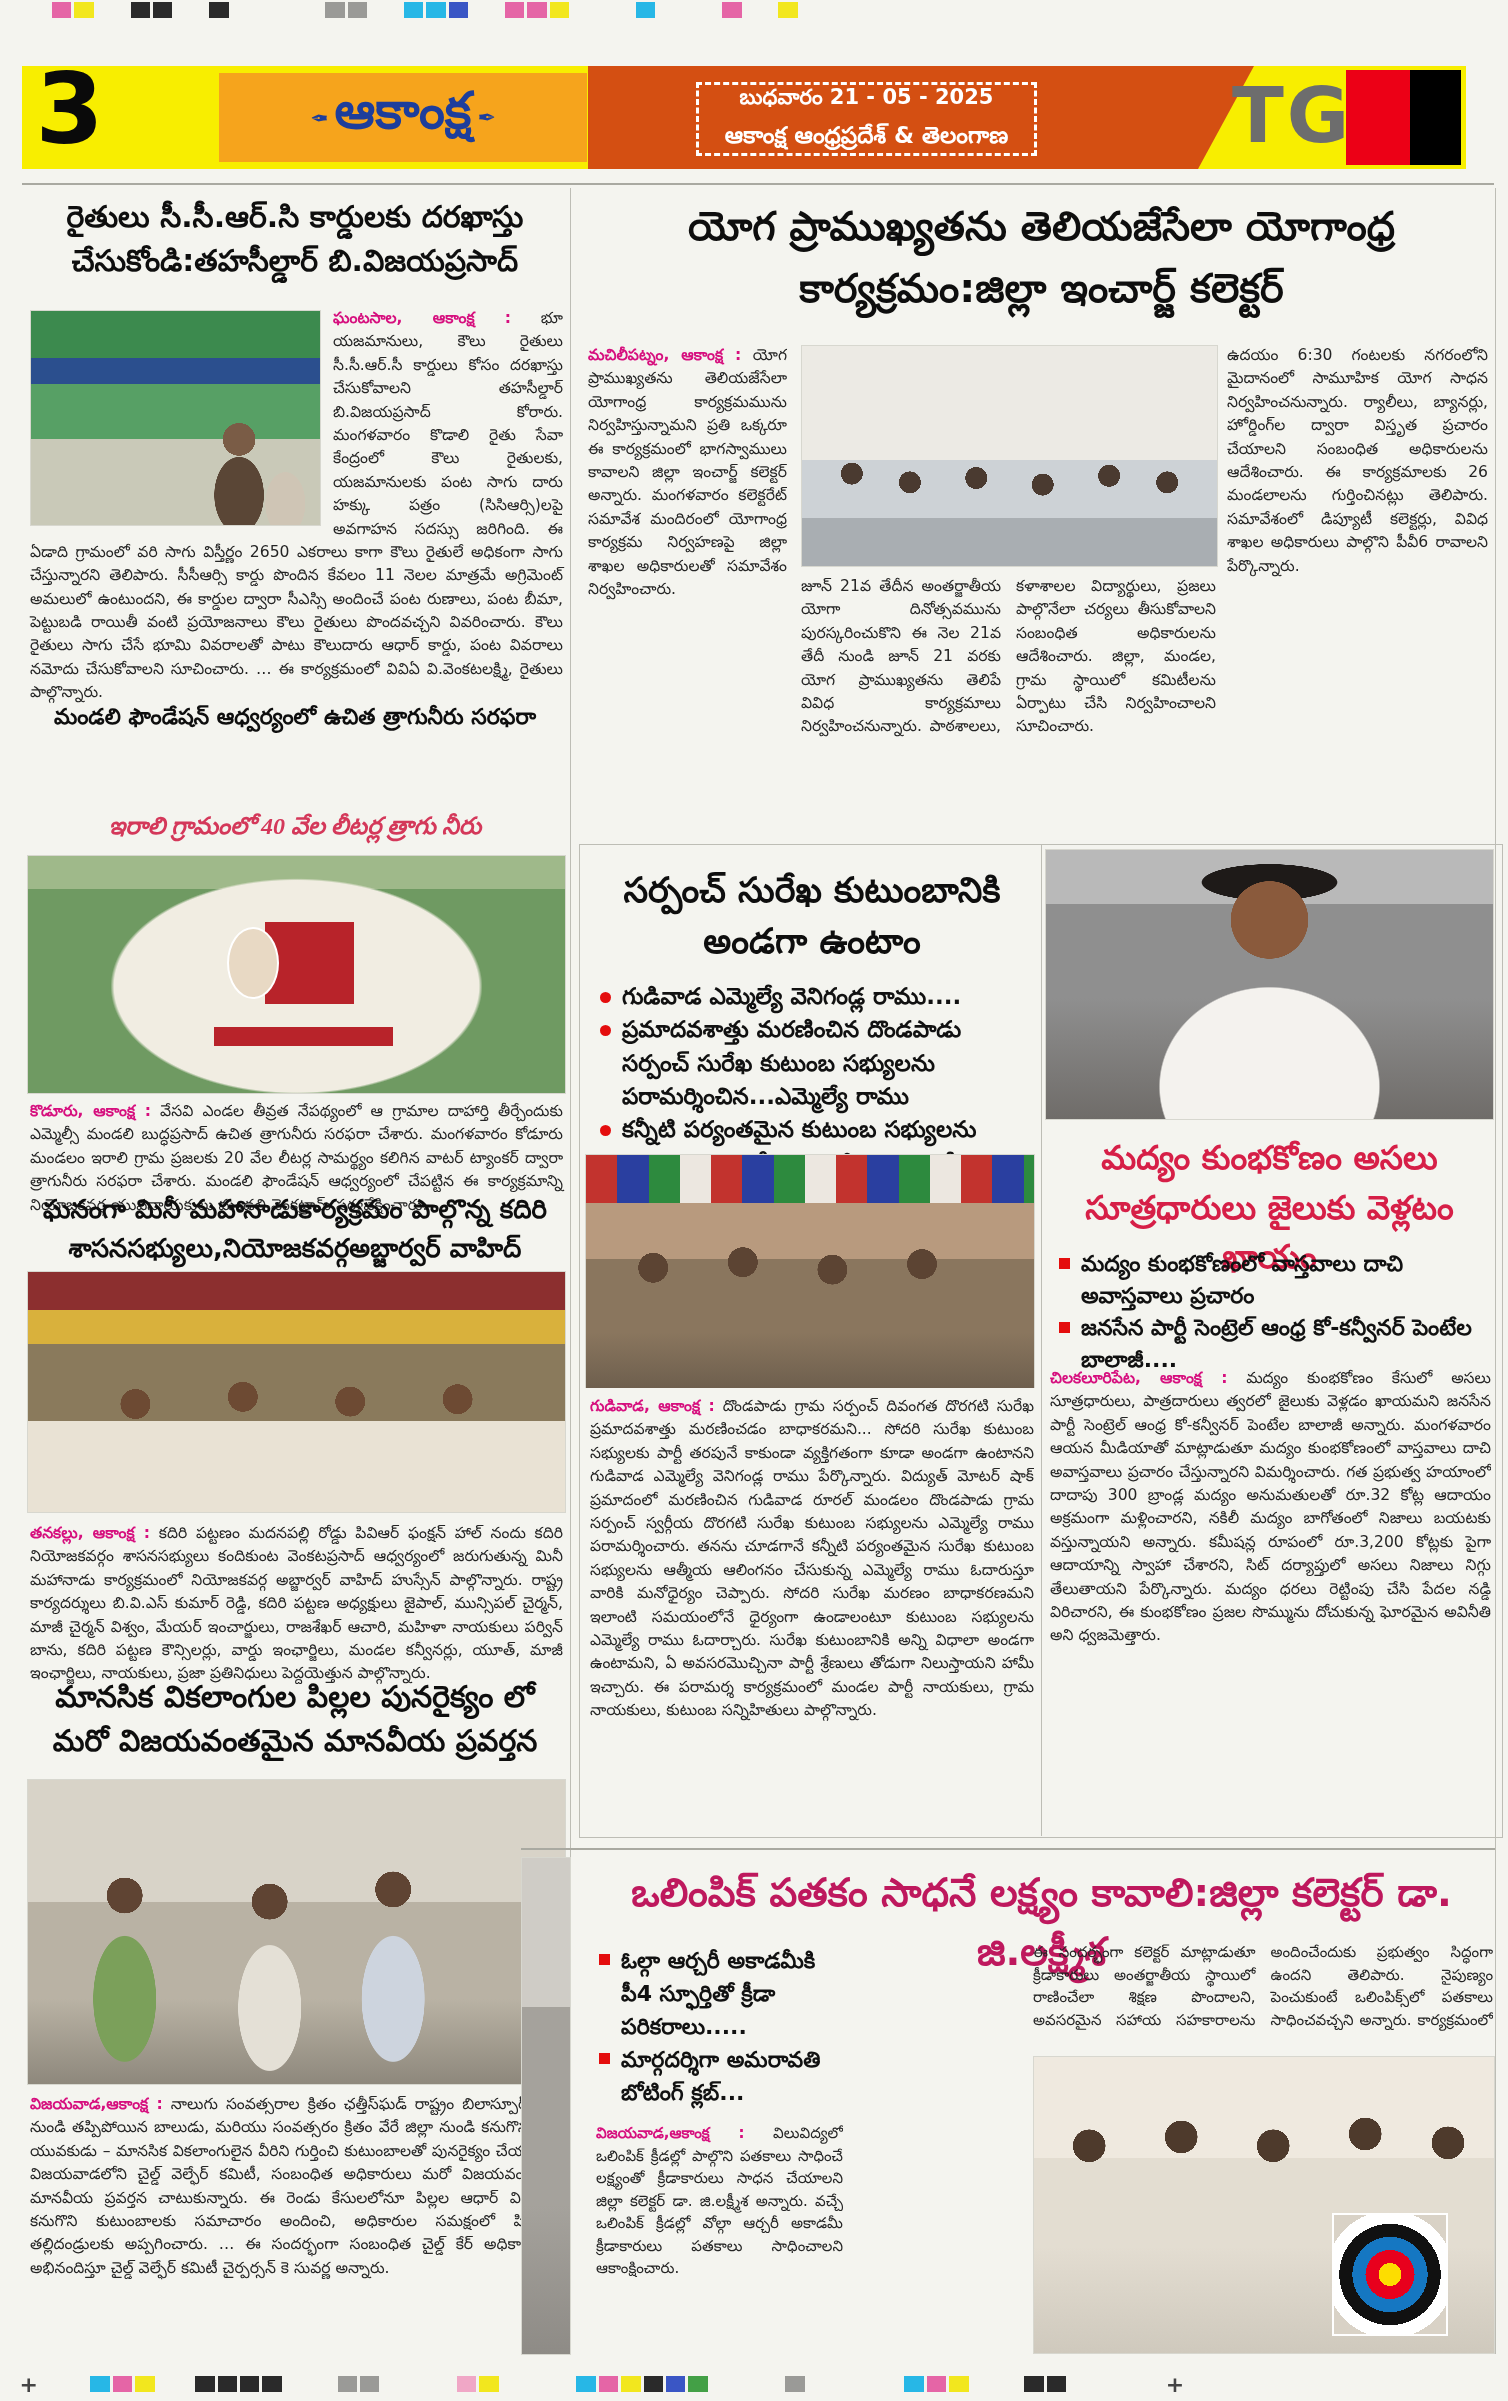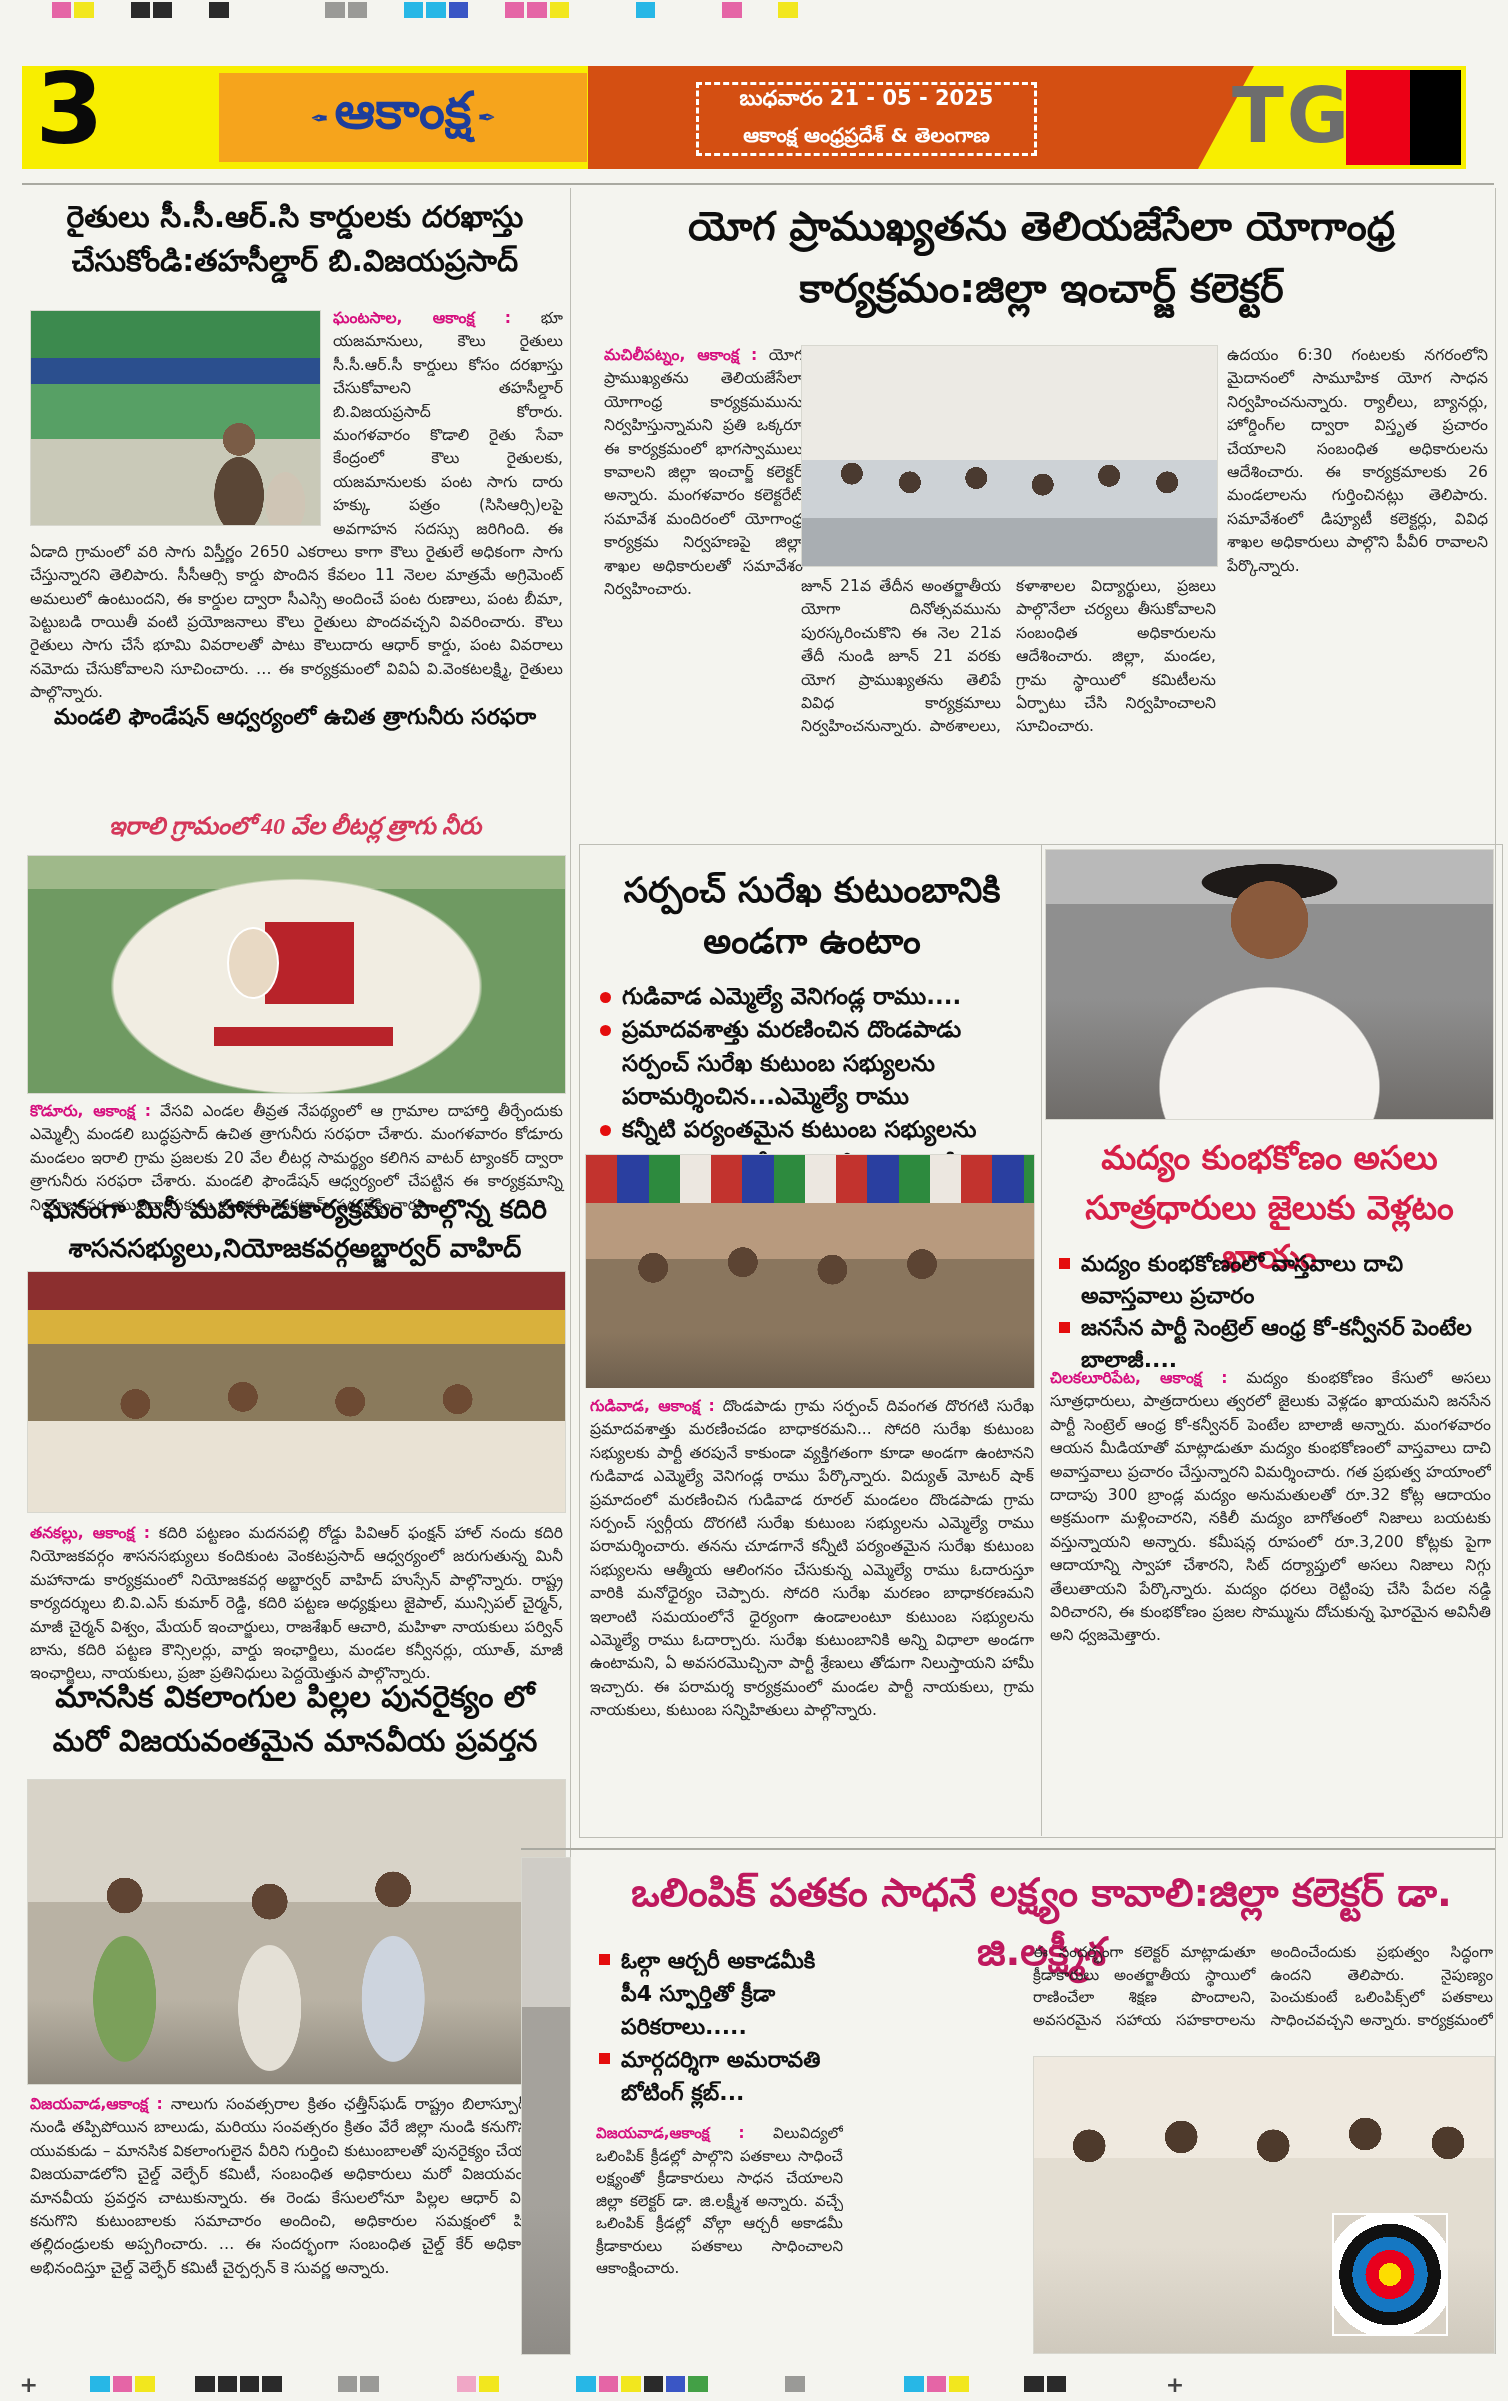--- a/index.html
+++ b/index.html
@@ -57,21 +57,21 @@
     <div class="abs" style="left:13.4px;top:-10.4px;font-size:98px;font-weight:800;color:#0a0a0a;line-height:1.1;">3</div>
 
     <div class="abs masthead-box" style="left:197px;top:6.7px;width:368px;height:89px;">
       <span style="color:#1d3e9c;font-size:22px;transform:rotate(180deg);margin-right:6px;">✒</span>
       <span class="masthead-text" style="font-size:51px;">ఆకాంక్ష</span>
       <span style="color:#1d3e9c;font-size:22px;margin-left:6px;">✒</span>
     </div>
 
     <div class="abs edition-box" style="left:674px;top:16.4px;width:335px;height:68px;">
       <div style="font-size:21px;">బుధవారం 21 - 05 - 2025</div>
-      <div style="font-size:20px;">ఆకాంక్ష ఆంధ్రప్రదేశ్ &amp; తెలంగాణ</div>
+      <div style="font-size:23px;">ఆకాంక్ష ఆంధ్రప్రదేశ్ &amp; తెలంగాణ</div>
     </div>
 
     <div class="abs" style="left:1210px;top:4.5px;font-size:76px;font-weight:800;color:#6d6d6d;letter-spacing:3px;">TG</div>
     <div class="abs" style="left:1324px;top:3.7px;width:64px;height:95px;background:#ec0016;"></div>
     <div class="abs" style="left:1388px;top:3.7px;width:51px;height:95px;background:#000000;"></div>
   </div>
 
   <div class="abs hrule" style="left:22px;top:183px;width:1472px;"></div>
 
   <div class="abs vrule" style="left:570px;top:188px;height:2166px;"></div>
@@ -136,21 +136,21 @@
          radial-gradient(ellipse 52px 104px at 68% 72%, #cdd4de 0 60%, transparent 61%),
          linear-gradient(180deg,#d8d3c8 0 40%, #b9b2a4 40% 72%, #8e887c 100%);"></div>
 
   <p class="abs body-text" style="left:30px;top:2093px;width:533px;margin:0;">
     <span class="dateline">విజయవాడ,ఆకాంక్ష :</span>
     <span>నాలుగు సంవత్సరాల క్రితం ఛత్తీస్‌ఘడ్ రాష్ట్రం బిలాస్పూర్ జిల్లా నుండి తప్పిపోయిన బాలుడు, మరియు సంవత్సరం క్రితం వేరే జిల్లా నుండి కనుగొనబడిన యువకుడు – మానసిక వికలాంగులైన వీరిని గుర్తించి కుటుంబాలతో పునరైక్యం చేయడంలో విజయవాడలోని చైల్డ్ వెల్ఫేర్ కమిటీ, సంబంధిత అధికారులు మరో విజయవంతమైన మానవీయ ప్రవర్తన చాటుకున్నారు. ఈ రెండు కేసులలోనూ పిల్లల ఆధార్ వివరాలు కనుగొని కుటుంబాలకు సమాచారం అందించి, అధికారుల సమక్షంలో పిల్లలను తల్లిదండ్రులకు అప్పగించారు. … ఈ సందర్భంగా సంబంధిత చైల్డ్ కేర్ అధికారులను అభినందిస్తూ చైల్డ్ వెల్ఫేర్ కమిటీ చైర్పర్సన్ కె సువర్ణ అన్నారు.</span>
   </p>
 
   <div class="abs headline" style="left:588px;top:195px;width:907px;font-size:40px;line-height:1.55;">యోగ ప్రాముఖ్యతను తెలియజేసేలా యోగాంధ్ర కార్యక్రమం:జిల్లా ఇంచార్జ్ కలెక్టర్</div>
 
-  <p class="abs body-text" style="left:604px;top:344px;width:199px;height:482px;margin:0;overflow:hidden;">
+  <p class="abs body-text" style="left:588px;top:344px;width:199px;height:482px;margin:0;overflow:hidden;">
     <span class="dateline">మచిలీపట్నం, ఆకాంక్ష :</span>
     <span>యోగ ప్రాముఖ్యతను తెలియజేసేలా యోగాంధ్ర కార్యక్రమమును నిర్వహిస్తున్నామని ప్రతి ఒక్కరూ ఈ కార్యక్రమంలో భాగస్వాములు కావాలని జిల్లా ఇంచార్జ్ కలెక్టర్ అన్నారు. మంగళవారం కలెక్టరేట్ సమావేశ మందిరంలో యోగాంధ్ర కార్యక్రమ నిర్వహణపై జిల్లా శాఖల అధికారులతో సమావేశం నిర్వహించారు.</span>
   </p>
 
   <div class="abs photo" style="left:801px;top:345px;width:415px;height:220px;
        background:
          radial-gradient(circle 11px at 12% 58%, #4a3a30 0 99%, transparent 100%),
          radial-gradient(circle 11px at 26% 62%, #4a3a30 0 99%, transparent 100%),
          radial-gradient(circle 11px at 42% 60%, #4a3a30 0 99%, transparent 100%),
          radial-gradient(circle 11px at 58% 63%, #4a3a30 0 99%, transparent 100%),

